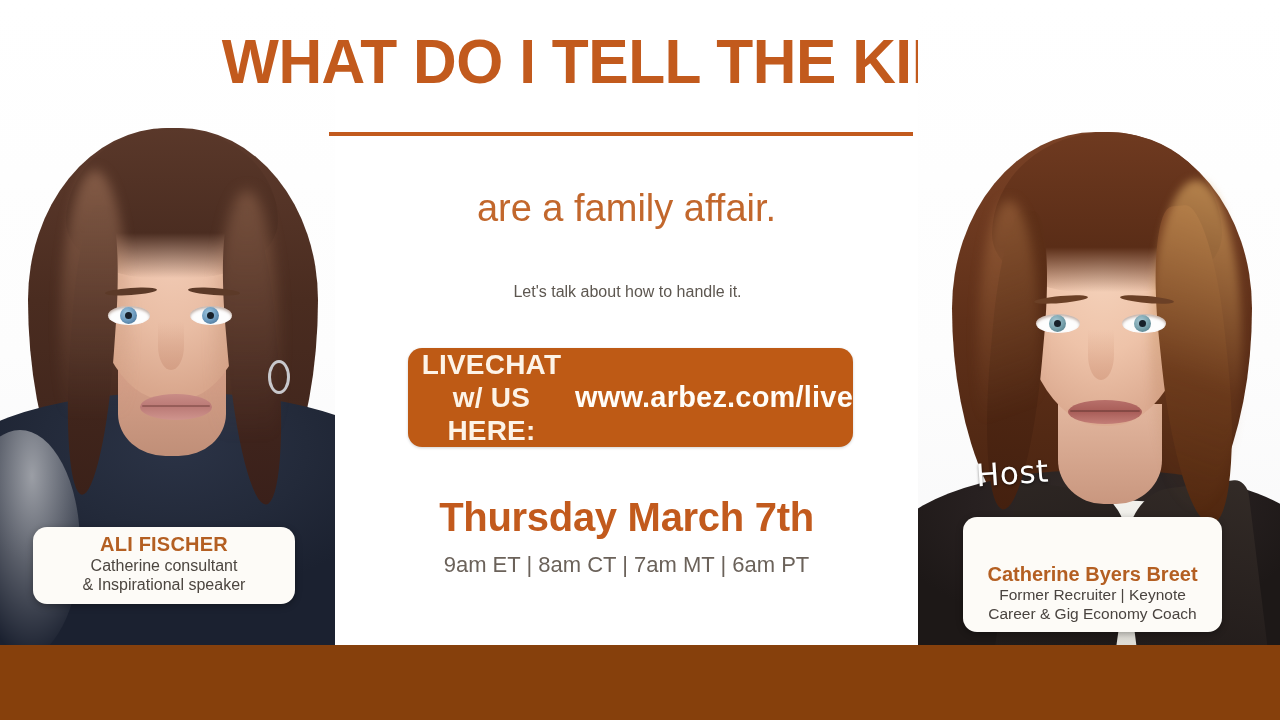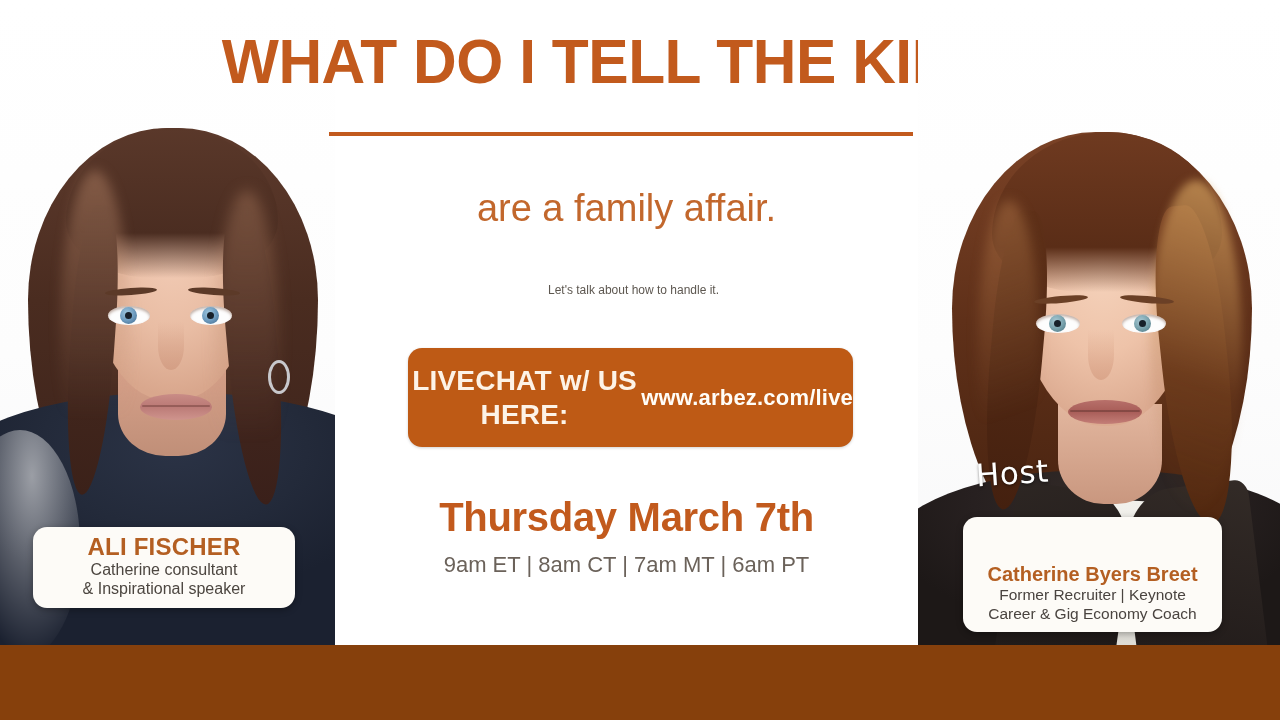--- a/index.html
+++ b/index.html
@@ -183,21 +183,21 @@
   .name-card {
     position:absolute; background:#fdfbf7; border-radius:14px;
     box-shadow:0 2px 7px rgba(0,0,0,.32);
     text-align:center; padding:7px 14px 9px;
   }
   #card-left  { left:33px;  top:527px; width:262px; }
   #card-right { left:45px;  top:517px; width:259px; }
   .card-name {
     color:#b45f22; font-weight:bold; line-height:1.08;
   }
-  #card-left .card-name  { font-size:24px; letter-spacing:.2px; }
+  #card-left .card-name  { font-size:20px; letter-spacing:.2px; }
   #card-right .card-name { font-size:20px; letter-spacing:0;margin-top:40px; }
   .card-role {
     color:#4c4640; font-size:16px; line-height:1.22; white-space:nowrap;
   }
   #card-right .card-role { font-size:15.5px; color:#4a4440; }
 
   
   #center {
     position:absolute; left:335px; top:0; width:583px; height:645px;
     background:#ffffff; text-align:center;
@@ -213,31 +213,31 @@
   #rule {
     position:absolute; left:-6px; top:132px; width:584px; height:4px;
     background:#c25a1d;
   }
   #subhead {
     position:absolute; left:0; top:160px; width:583px;
     font-size:38px; color:#c2672c; line-height:1.32; font-weight:400;
   }
   #subhead .l2 { display:block;margin-top:23px; }
   #tagline {
-    position:absolute; left:7px; top:283px; width:583px;
-    font-size:12px; color:#5d5750; font-weight:400;
+    position:absolute; left:1px; top:283px; width:583px;
+    font-size:16px; color:#5d5750; font-weight:400;
   }
   #cta {
     position:absolute; left:73px; top:348px; width:445px; height:99px;
     background:#be5a15; border-radius:14px;
     display:flex; align-items:center; justify-content:center;
     box-shadow:0 1px 3px rgba(0,0,0,.18);
   }
   #cta .cta-l1 { color:#fdf3e7; font-size:28px; font-weight:bold; letter-spacing:.2px; line-height:1.18; }
-  #cta .cta-l2 { color:#fffdf8; font-size:22px; font-weight:bold; letter-spacing:.2px; line-height:1.18; }
+  #cta .cta-l2 { color:#fffdf8; font-size:29px; font-weight:bold; letter-spacing:.2px; line-height:1.18; }
   #date {
     position:absolute; left:0; top:495px; width:583px;
     font-size:40px; font-weight:bold; color:#c25a1d; letter-spacing:-.3px;
   }
   #times {
     position:absolute; left:0; top:552px; width:583px;
     font-size:22px; color:#6b625a; font-weight:400;
   }
 
   

